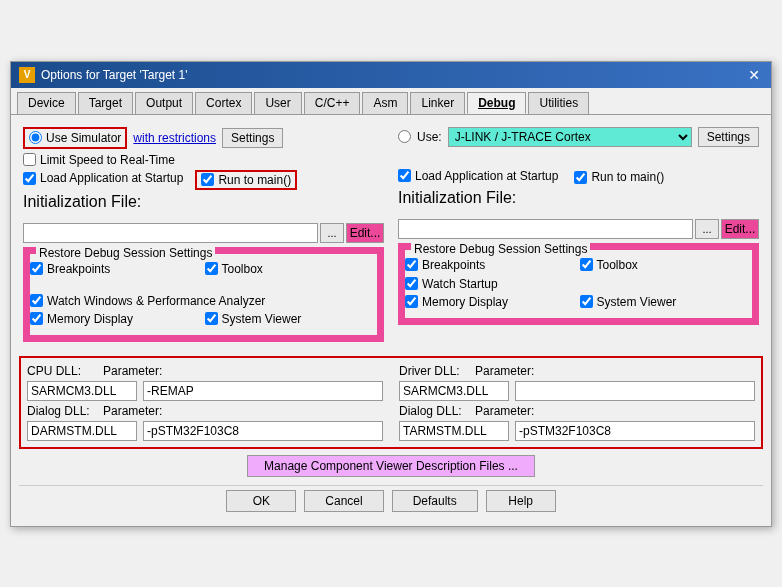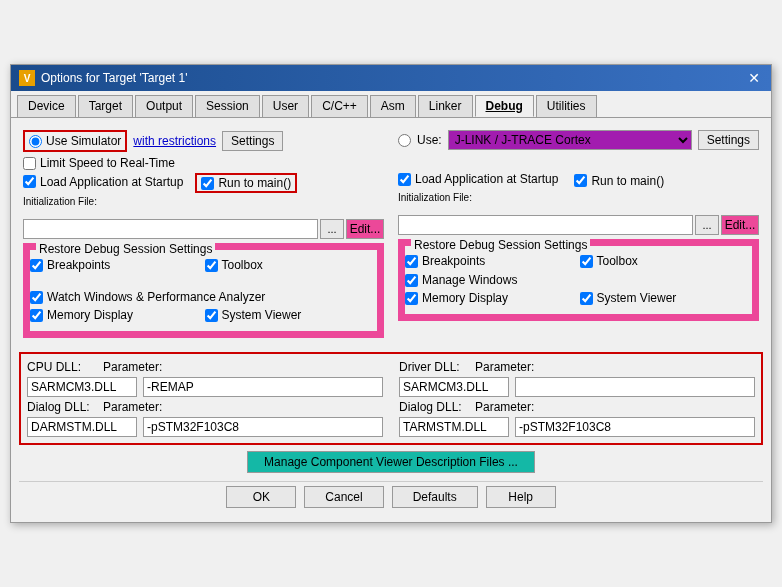--- a/index.html
+++ b/index.html
@@ -125,21 +125,21 @@
       gap: 4px;
       margin-bottom: 3px;
     }
     .checkbox-row input[type=checkbox] {
       margin: 0;
     }
     .field-row {
       margin-bottom: 4px;
     }
     .field-label {
-      font-size: 10px;
+      font-size: 16px;
       margin-bottom: 12px;
     }
     .field-group {
       display: flex;
       gap: 2px;
       align-items: center;
     }
     .field-input {
       flex: 1;
       height: 20px;
@@ -220,21 +220,21 @@
       font-size: 12px;
       padding: 1px 3px;
     }
     .manage-btn-row {
       text-align: center;
       margin-bottom: 8px;
     }
     .manage-btn {
       padding: 3px 16px;
       border: 1px solid #999;
-      background: #14b8a6;
+      background: #f0abfc;
       cursor: pointer;
       font-size: 12px;
     }
     .bottom-buttons {
       display: flex;
       justify-content: center;
       gap: 8px;
       padding: 4px 0 6px;
       border-top: 1px solid #ccc;
     }
@@ -245,21 +245,21 @@
       cursor: pointer;
       font-size: 12px;
       min-width: 70px;
     }
     .run-highlighted {
       border: 2px solid #cc0000;
     }
     .select-dropdown {
       height: 20px;
       border: 1px solid #999;
-      background: #a21caf;
+      background: #5eead4;
       font-size: 12px;
       padding: 1px 2px;
       flex: 1;
     }
   </style>
 </head>
 <body>
 
 <div class="dialog">
 
@@ -270,21 +270,21 @@
         </div>
       <span class="title-text">Options for Target 'Target 1'</span>
     </div>
     <button class="close-btn">✕</button>
   </div>
 
   <div class="tabs-bar">
     <div class="tab">Device</div>
     <div class="tab">Target</div>
     <div class="tab">Output</div>
-    <div class="tab">Session</div>
+    <div class="tab">Cortex</div>
     <div class="tab">User</div>
     <div class="tab">C/C++</div>
     <div class="tab">Asm</div>
     <div class="tab">Linker</div>
     <div class="tab active">Debug</div>
     <div class="tab">Utilities</div>
   </div>
 
   <div class="dialog-body">
 
@@ -395,21 +395,21 @@
               <input type="checkbox" checked="" style="">
               <span>Breakpoints</span>
             </div>
             <div class="checkbox-row">
               <input type="checkbox" checked="" style="">
               <span>Toolbox</span>
             </div>
           </div>
           <div class="checkbox-row" style="margin-top:2px;">
             <input type="checkbox" checked="" style="">
-            <span>Manage Windows</span>
+            <span>Watch Startup</span>
           </div>
           <div class="checkboxes-two-col">
             <div class="checkbox-row">
               <input type="checkbox" checked="" style="">
               <span>Memory Display</span>
             </div>
             <div class="checkbox-row">
               <input type="checkbox" checked="" style="">
               <span>System Viewer</span>
             </div>

